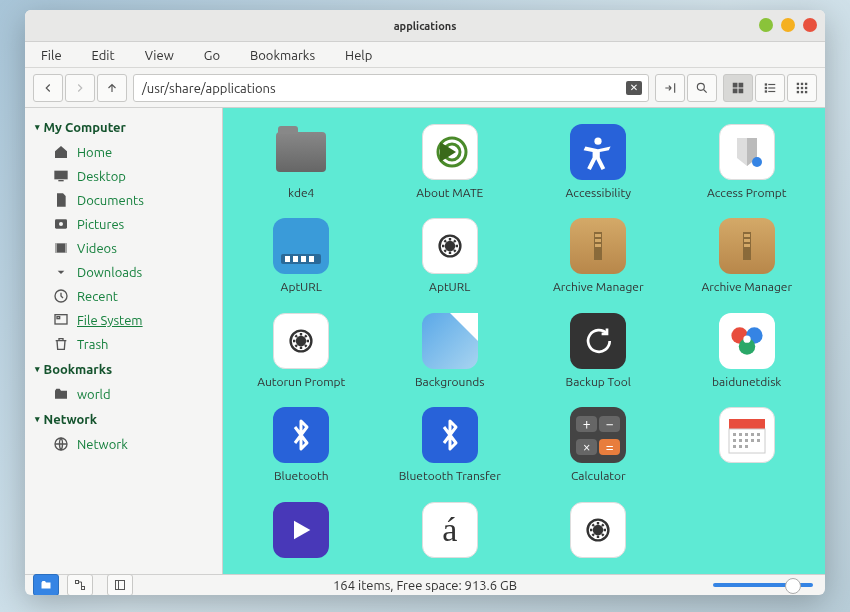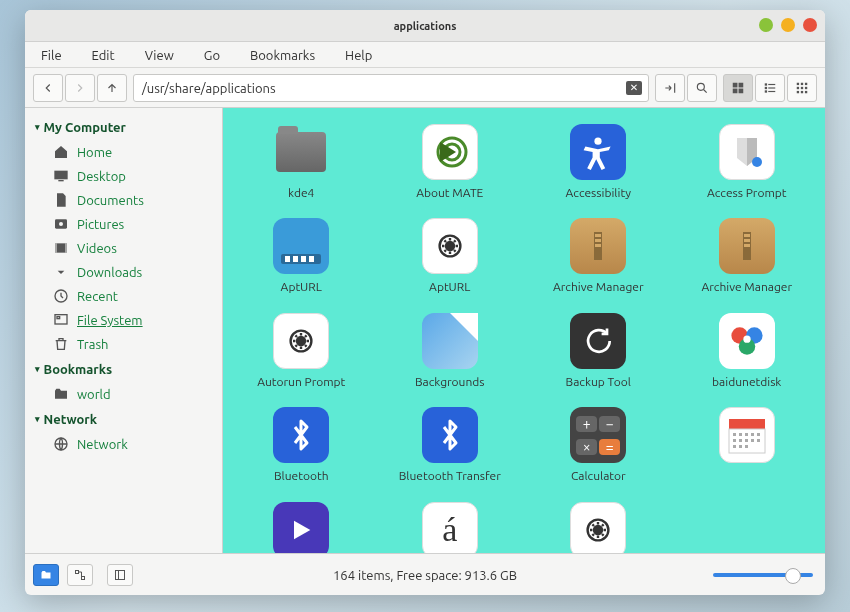--- a/index.html
+++ b/index.html
@@ -128,21 +128,21 @@
   cursor: default;
 }
 .app-icon {
   width: 56px; height: 56px;
   border-radius: 12px;
   display: flex; align-items: center; justify-content: center;
   font-size: 28px;
 }
 .app-label { font-size: 12px; color: #333; max-width: 120px; line-height: 1.2; }
 .statusbar {
-  height: 42px;
+  height: 21px;
   border-top: 1px solid #d0d0cf;
   display: flex;
   align-items: center;
   padding: 0 8px;
   gap: 8px;
   position: relative;
 }
 .statusbar .status-text {
   position: absolute; left: 50%; transform: translateX(-50%);
   color: #333;

